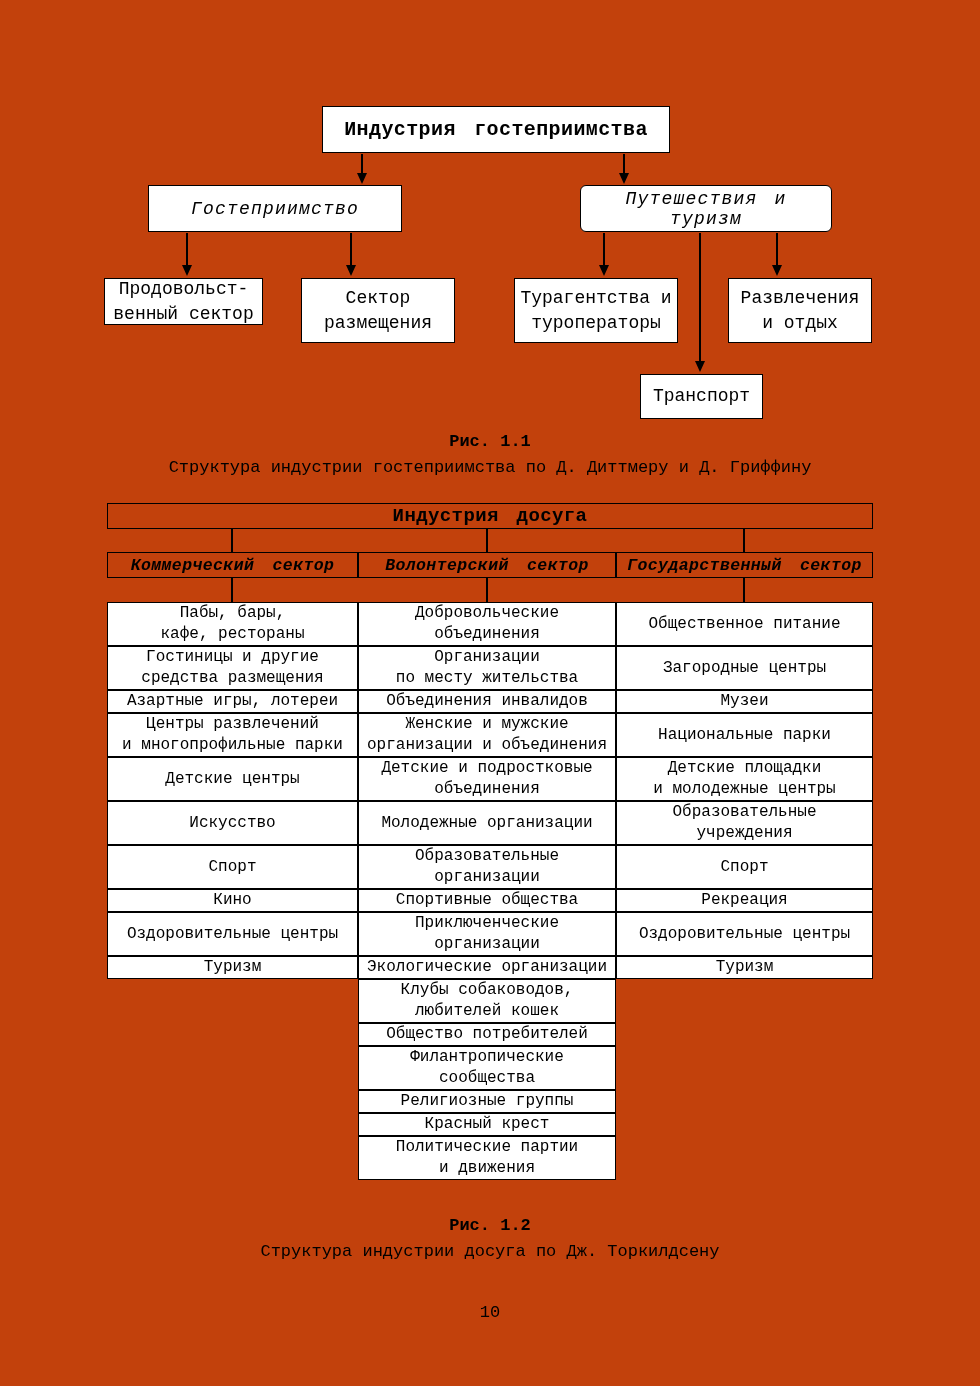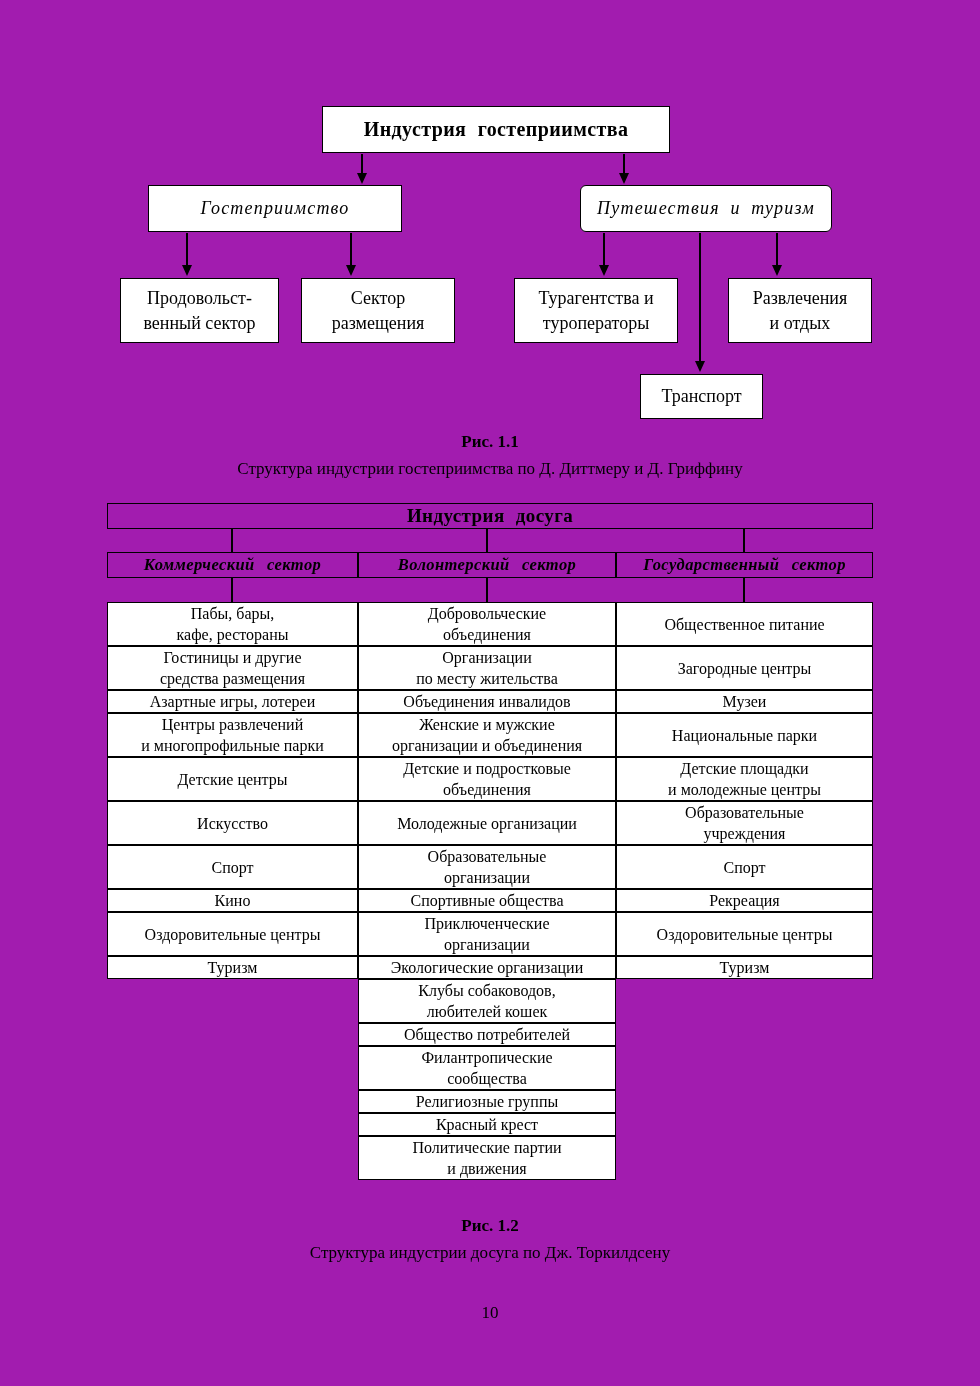--- a/index.html
+++ b/index.html
@@ -1,18 +1,18 @@
 <!DOCTYPE html>
 <html><head>
 <meta charset="utf-8">
 <style>
   html,body { margin:0; padding:0; background:#fff; }
   .page {
-    position:relative; width:980px; height:1386px; background:#a21caf;
-    font-family:Liberation Serif, serif; color:#000;
+    position:relative; width:980px; height:1386px; background:#c2410c;
+    font-family:Liberation Mono, monospace; color:#000;
     overflow:hidden;
   }
   
   .box {
     position:absolute; border:1.5px solid #000; box-sizing:border-box;
     background:#fff; display:flex; align-items:center; justify-content:center;
     text-align:center; white-space:pre-line;
   }
   .root-box { font-weight:bold; font-size:20px; word-spacing:6px; letter-spacing:0.4px; }
   .l2-box   { font-style:italic; font-size:18px; letter-spacing:1.2px; word-spacing:5px; }
@@ -70,21 +70,21 @@
 
     <div class="box l2-box" style="left:148px;top:185px;width:254px;height:47px;">Гостеприимство</div>
     <div class="box l2-box" style="left:580px;top:185px;width:252px;height:47px;border-radius:6px;">Путешествия и туризм</div>
 
     <div class="varrow" style="left:186px;top:233px;height:32px;"></div>
     <div class="varrow" style="left:350px;top:233px;height:32px;"></div>
     <div class="varrow" style="left:603px;top:233px;height:32px;"></div>
     <div class="varrow" style="left:776px;top:233px;height:32px;"></div>
     <div class="varrow" style="left:699px;top:233px;height:128px;"></div>
 
-    <div class="box leaf-box" style="left:120px;top:278px;width:159px;height:65px;">Продовольст-
+    <div class="box leaf-box" style="left:104px;top:278px;width:159px;height:47px;">Продовольст-
 венный сектор</div>
     <div class="box leaf-box" style="left:301px;top:278px;width:154px;height:65px;">Сектор
 размещения</div>
     <div class="box leaf-box" style="left:514px;top:278px;width:164px;height:65px;">Турагентства и
 туроператоры</div>
     <div class="box leaf-box" style="left:728px;top:278px;width:144px;height:65px;">Развлечения
 и отдых</div>
     <div class="box leaf-box" style="left:640px;top:374px;width:123px;height:45px;">Транспорт</div>
   </div>
 

